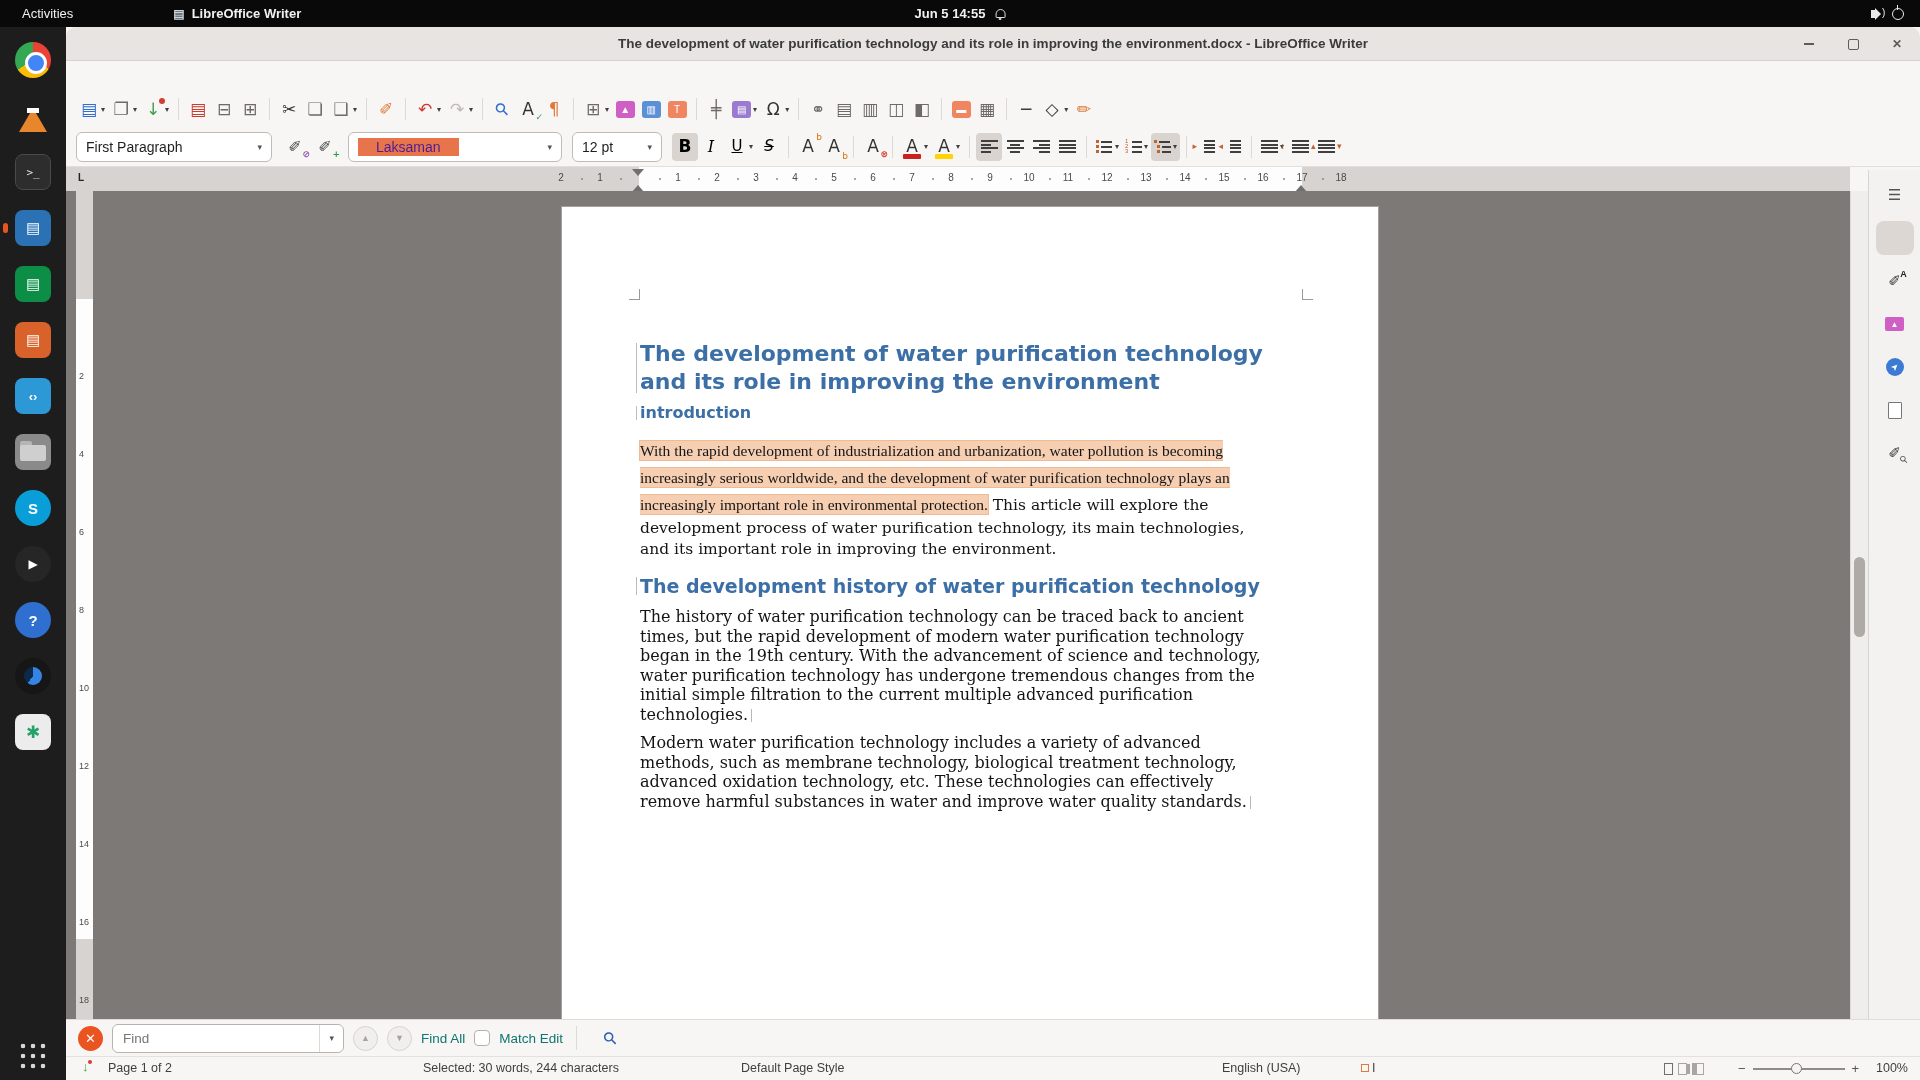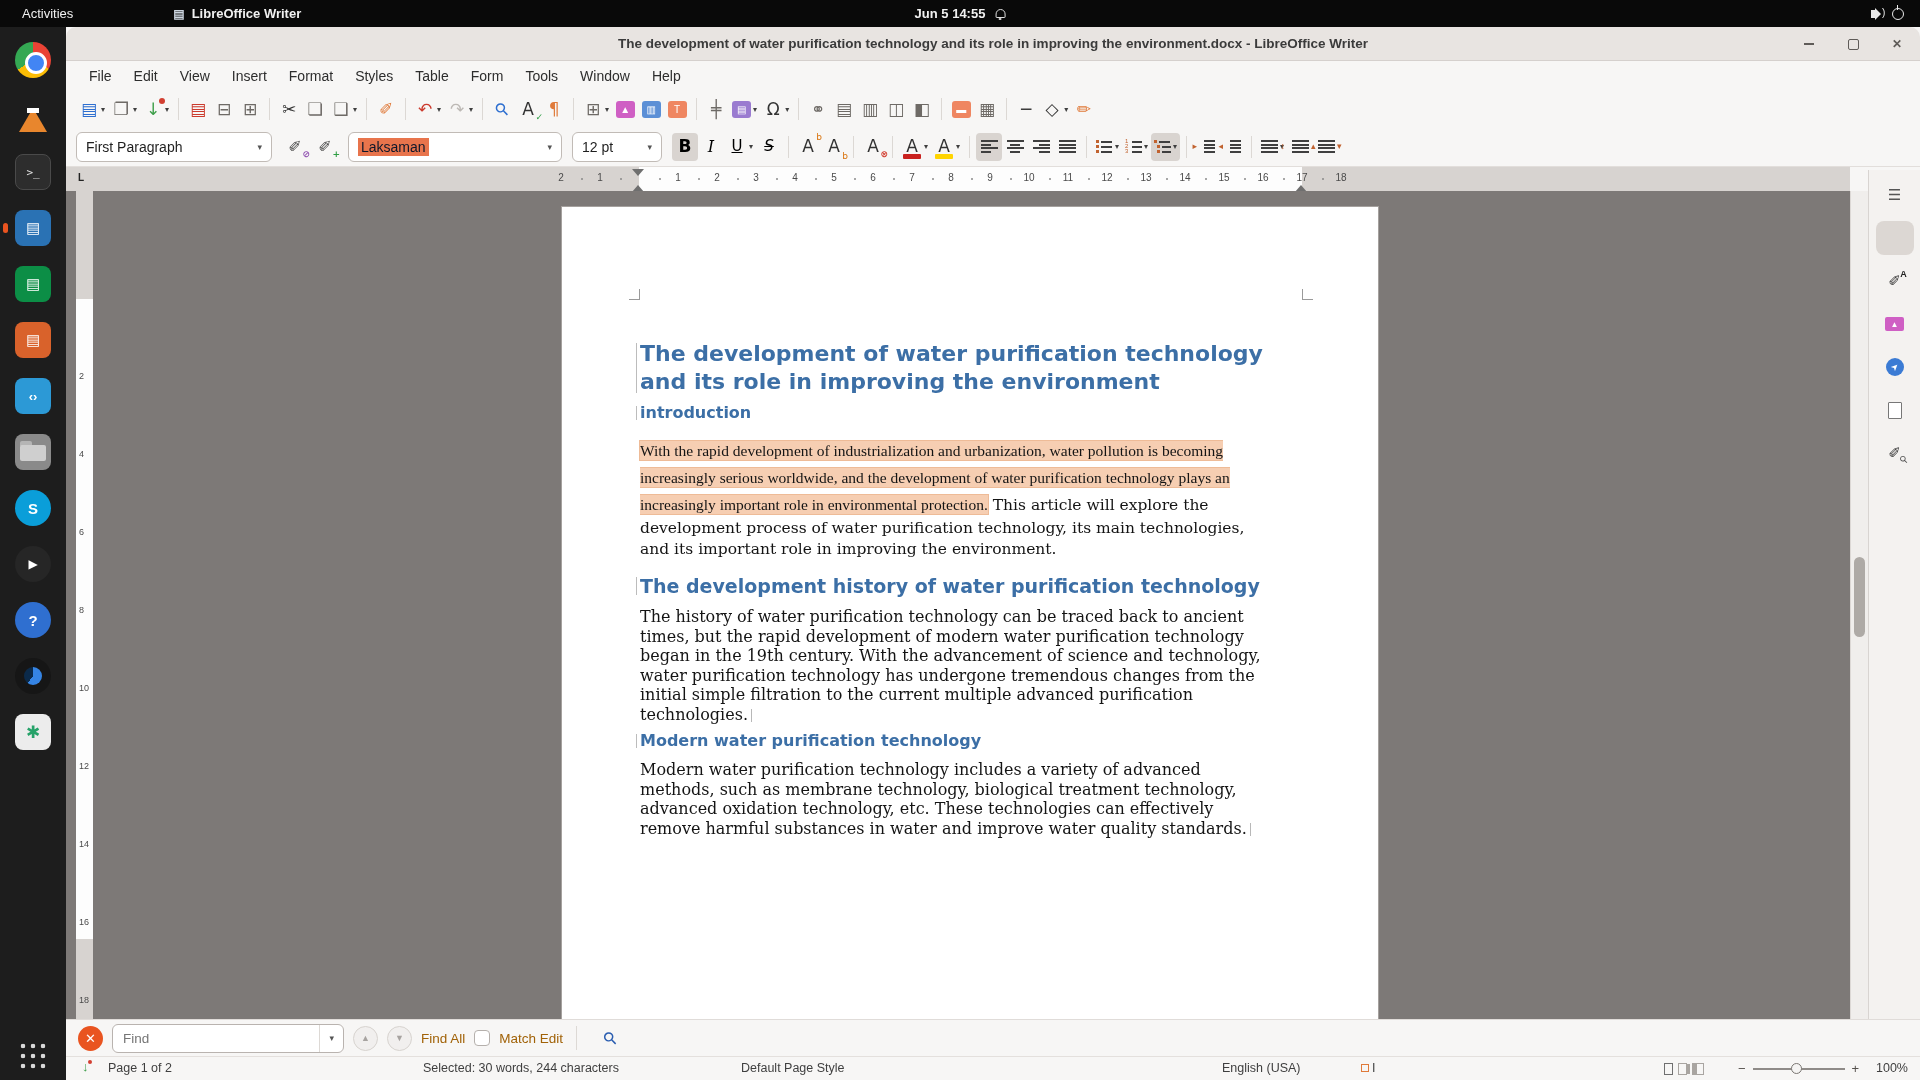--- a/index.html
+++ b/index.html
@@ -80,21 +80,21 @@
   .irow .mk{width:3px;height:3px;background:#c1622f;flex:none;font-size:6px;line-height:3px;color:#c1622f}
   .irow .mk.num{width:5px;height:auto;background:none}
   .irow .rbar{width:11px;height:2px;background:#3f3f3f}
   .irow.ind{margin-left:3px}
   .bar-arrow{position:absolute;font-size:9px;color:#c1622f;top:1px}
   .combo{height:30px;background:#fff;border:1px solid #c1bbb6;border-radius:6px;display:flex;align-items:center;padding:0 9px;font-size:14px;color:#1f1f1f}
   .combo .chev{margin-left:auto;color:#555;font-size:9px;padding-left:8px}
   #para-style-combo{width:196px;margin-right:6px}
   #font-name-combo{width:214px;margin:0 6px}
   #font-size-combo{width:90px;margin-right:6px}
-  .fontname-val{background:#e8744c;color:#0f172a;padding:1px 3px}
+  .fontname-val{background:#e8744c;color:#4c1d95;padding:1px 18px}
   .ic-style-update::before{content:"✐";font-size:16px;color:#444}
   .ic-style-new::before{content:"✐";font-size:16px;color:#444}
   
   #hruler{position:absolute;top:140px;left:0;right:70px;height:24px;background:#d7d3d0;overflow:hidden}
   #hruler .white{position:absolute;left:573px;width:663px;top:0;bottom:0;background:#fdfdfd}
   .rnum{position:absolute;top:5px;font-size:10px;color:#4a4a4a;transform:translateX(-50%)}
   .rdot{position:absolute;top:11px;width:2px;height:2px;border-radius:50%;background:#8a8a8a}
   .tabmark{position:absolute;left:12px;top:5px;font-size:10px;font-weight:bold;color:#222}
   .imarker{position:absolute;left:566px;top:2px;width:0;height:0;border:6px solid transparent;border-top:7px solid #6f6f6f}
   .imarker2{position:absolute;left:566px;top:12px;width:0;height:0;border:6px solid transparent;border-bottom:7px solid #6f6f6f}
@@ -138,21 +138,21 @@
   .sbi-page{width:14px;height:17px;background:#fff;border:1px solid #777;border-radius:1px}
   .sbi-inspector::before{content:"✐";font-size:15px;color:#3a3a3a}
   .sbi-inspector::after{content:"⚲";font-size:10px;color:#555;position:absolute;right:-7px;bottom:-3px;transform:rotate(-45deg)}
   
   #findbar{position:absolute;left:0;right:0;bottom:24px;height:37px;background:#f7f6f5;border-top:1px solid #e0dcd9;display:flex;align-items:center;padding-left:12px;gap:9px}
   .find-close{width:25px;height:25px;border-radius:50%;background:#e95420;color:#fff;display:flex;align-items:center;justify-content:center;font-size:13px;border:none}
   .find-input{width:232px;height:29px;border:1px solid #b9b3af;border-radius:6px;background:#fff;display:flex;align-items:center}
   .find-input input{border:none;outline:none;flex:1;padding:0 10px;font-size:13.5px;font-family:"Liberation Sans",sans-serif;color:#222;background:transparent}
   .find-input .chev{padding:0 9px;border-left:1px solid #ddd9d5;color:#555;font-size:9px;height:100%;display:flex;align-items:center}
   .nav-circle{width:25px;height:25px;border-radius:50%;background:#f1efee;border:1px solid #d7d3cf;color:#a7a3a0;display:flex;align-items:center;justify-content:center;font-size:9px}
-  .find-label{font-size:13.5px;color:#a16207}
+  .find-label{font-size:13.5px;color:#0f766e}
   .checkbox{width:16px;height:16px;border:1px solid #b5b0ac;border-radius:4px;background:#fff}
   .find-mag{color:#2a5db0;font-size:17px;transform:rotate(-45deg);margin-left:14px}
   .find-sep{width:1px;height:24px;background:#ddd9d5;margin:0 4px}
   
   #statusbar{position:absolute;left:0;right:0;bottom:0;height:24px;background:#f7f6f5;border-top:1px solid #e4e0dd;font-size:12.5px;color:#3f3f3f}
   .sb-abs{position:absolute;top:4px;white-space:nowrap}
   #sb-save{left:16px;color:#3d9e49;font-size:13px;top:2px;position:absolute}
   #sb-save::after{content:"";position:absolute;top:1px;right:-3px;width:4px;height:4px;border-radius:50%;background:#d23f31}
   .ovr-box{display:inline-block;width:8px;height:8px;border:1.4px solid #e07a3a;margin-right:3px}
   .vl{display:inline-block;margin-right:5px;border:1px solid #6f6f6f;width:9px;height:12px;vertical-align:middle}
@@ -228,33 +228,20 @@
 <div id="window">
   <div id="titlebar">
     <span>The development of water purification technology and its role in improving the environment.docx - LibreOffice Writer</span>
     <span class="win-controls">
       <span class="wc wc-min"></span>
       <span class="wc wc-max"></span>
       <span class="wc">✕</span>
     </span>
   </div>
 
-  <div id="menubar">
-      <span class="menu-item">File</span>
-      <span class="menu-item">Edit</span>
-      <span class="menu-item">View</span>
-      <span class="menu-item">Insert</span>
-      <span class="menu-item">Format</span>
-      <span class="menu-item">Styles</span>
-      <span class="menu-item">Table</span>
-      <span class="menu-item">Form</span>
-      <span class="menu-item">Tools</span>
-      <span class="menu-item">Window</span>
-      <span class="menu-item">Help</span>
-    </div>
 
   <div id="toolbar1">
       <span class="tbtn">
         <span class="glyph c-blue">▤</span>
         <span class="dd">▾</span>
       </span>
       <span class="tbtn">
         <span class="glyph c-dim">❐</span>
         <span class="dd">▾</span>
       </span>
@@ -577,21 +564,20 @@
     </div>
     <div id="page">
       <span class="crop l"></span>
       <span class="crop r"></span>
       <div id="page-content">
         <div class="doc-h h1">The development of water purification technology and its role in improving the environment</div>
         <div class="doc-h h3">introduction</div>
         <p class="intro-par"><span class="sel-text">With the rapid development of industrialization and urbanization, water pollution is becoming increasingly serious worldwide, and the development of water purification technology plays an increasingly important role in environmental protection.</span><span class="rest-text"> This article will explore the development process of water purification technology, its main technologies, and its important role in improving the environment.</span></p>
         <div class="doc-h h2">The development history of water purification technology</div>
         <p class="body-par">The history of water purification technology can be traced back to ancient times, but the rapid development of modern water purification technology began in the 19th century. With the advancement of science and technology, water purification technology has undergone tremendous changes from the initial simple filtration to the current multiple advanced purification technologies.</p>
-        <div class="doc-h h3">Modern water purification technology</div>
         <p class="body-par">Modern water purification technology includes a variety of advanced methods, such as membrane technology, biological treatment technology, advanced oxidation technology, etc. These technologies can effectively remove harmful substances in water and improve water quality standards.</p>
 
       </div>
     </div>
   </div>
 
   <div id="scrollbar">
     <div id="scroll-thumb"></div>
   </div>
 

